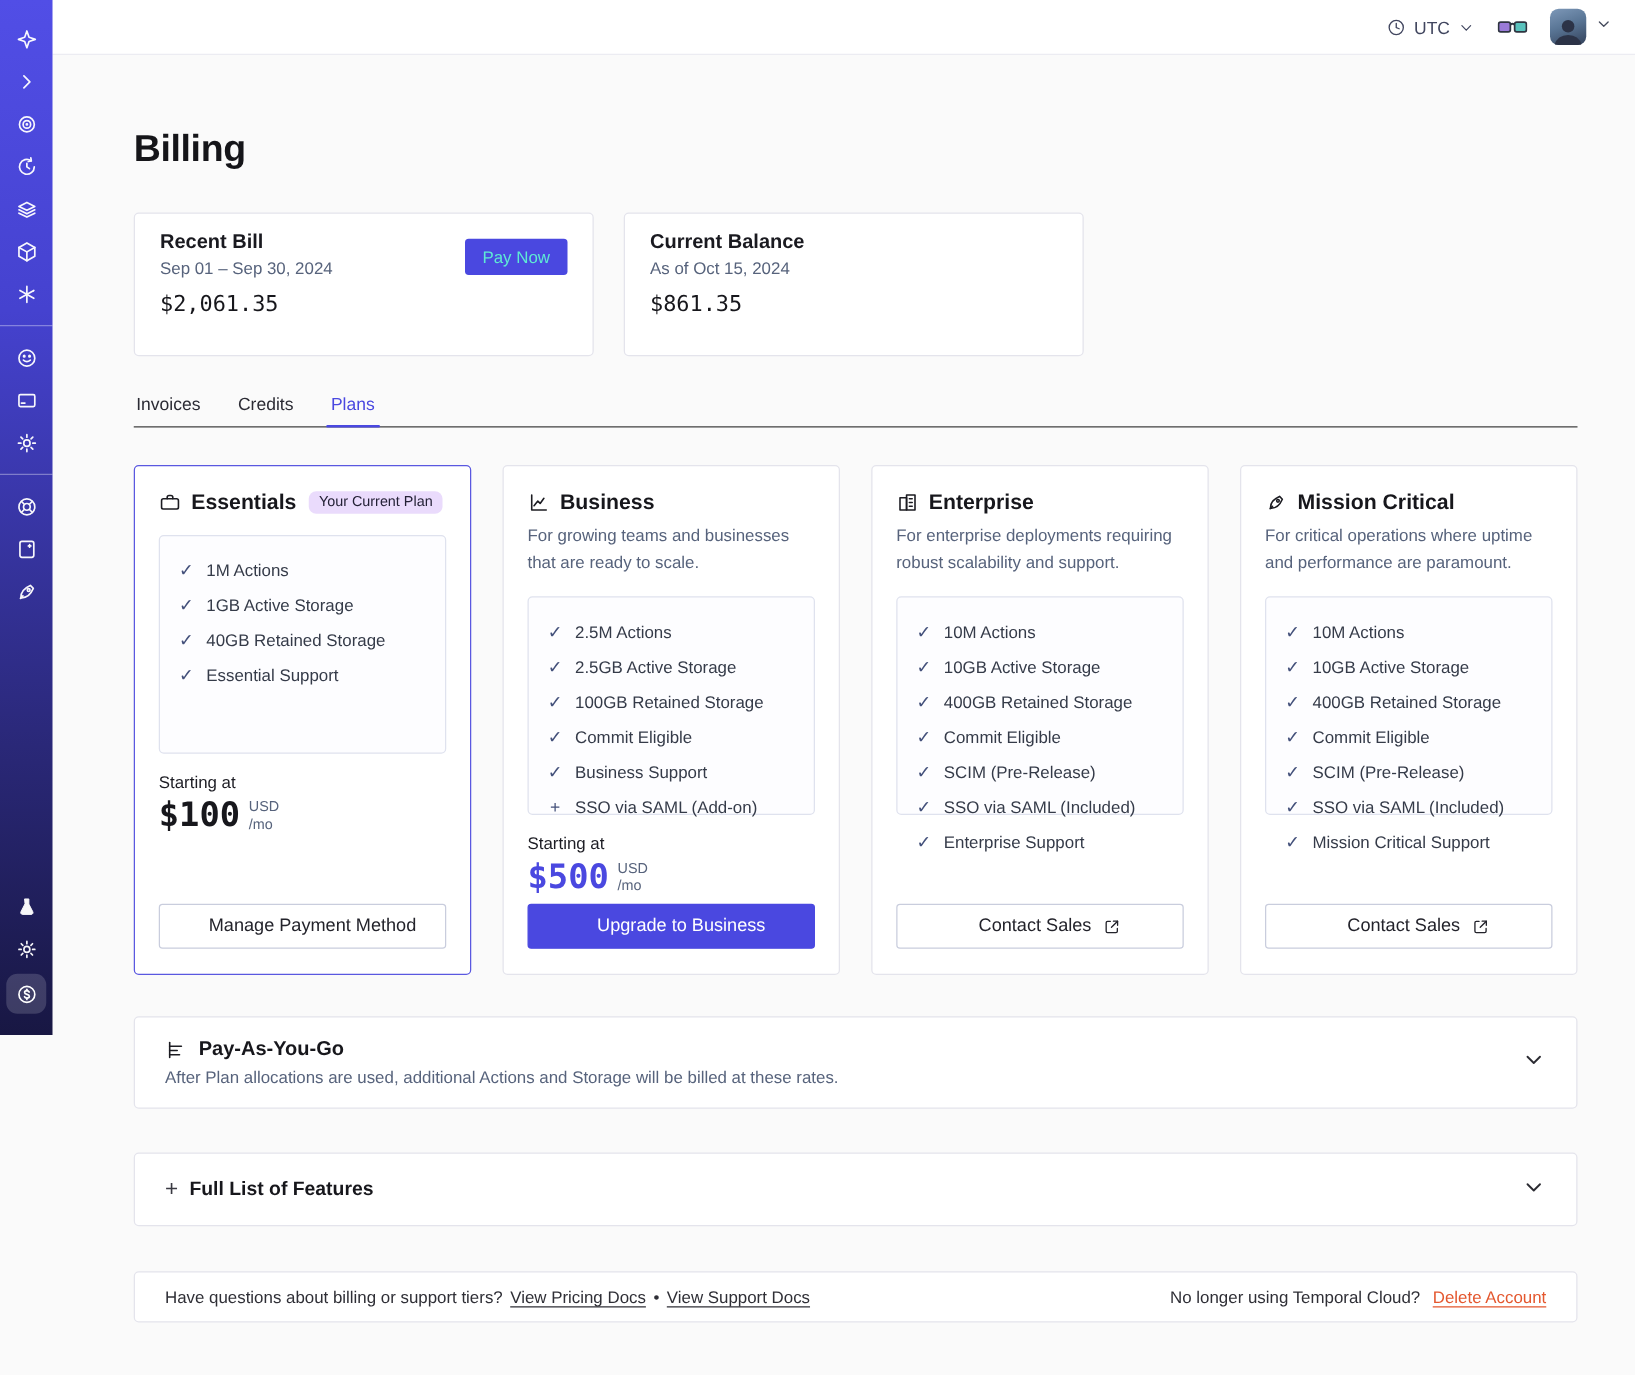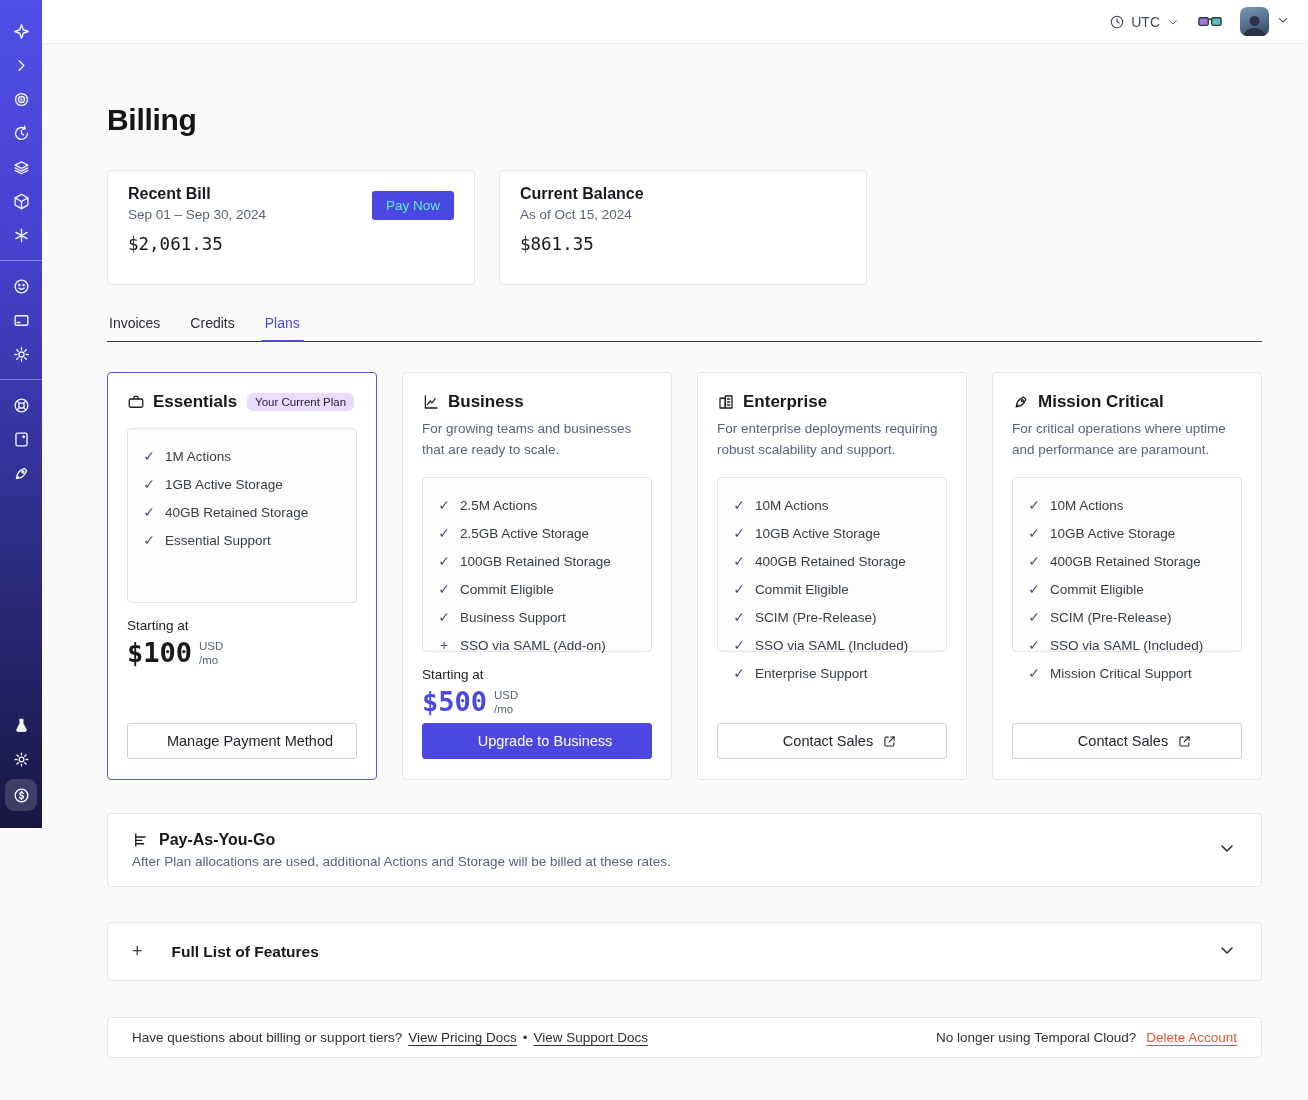--- a/index.html
+++ b/index.html
@@ -109,21 +109,21 @@
   
   .accordion { margin-top:33px; padding:17px 24px; position:relative; }
   .acc-head { display:flex; align-items:center; gap:9px; }
   .acc-head svg { width:18px; height:18px; stroke:#1c1c22; fill:none; stroke-width:1.7; stroke-linecap:round; stroke-linejoin:round; }
   .acc-title { font-size:16px; font-weight:600; color:#17171c; }
   .acc-desc { font-size:13.5px; color:#57637c; margin-top:5px; }
   .acc-chev { position:absolute; right:24px; top:50%; transform:translateY(-50%); cursor:pointer; }
   .acc-chev svg { width:20px; height:20px; stroke:#2c2c33; fill:none; stroke-width:1.8; stroke-linecap:round; stroke-linejoin:round; }
   .features-acc { margin-top:35px; height:59px; padding:0 24px; display:flex; align-items:center; position:relative; }
   .plus-glyph { font-size:18px; font-weight:400; color:#3a3a42; margin-right:9px; }
-  .feat-acc-title { font-size:15.5px; font-weight:600; color:#17171c;margin-left:20px; }
+  .feat-acc-title { font-size:15.5px; font-weight:600; color:#17171c; }
 
   
   .footer-card { margin-top:36px; height:41px; padding:0 24px; display:flex; align-items:center; justify-content:space-between; }
   .foot-left, .foot-right { font-size:13.5px; color:#2f2f36; display:flex; align-items:center; gap:6px; }
   .flink { color:#2f2f36; text-decoration:underline; text-underline-offset:3px; cursor:pointer; }
   .bullet { color:#2f2f36; }
   .danger-link { color:var(--danger); text-decoration:underline; text-underline-offset:3px; cursor:pointer; margin-left:4px; }
 </style>
 </head>
 <body>

